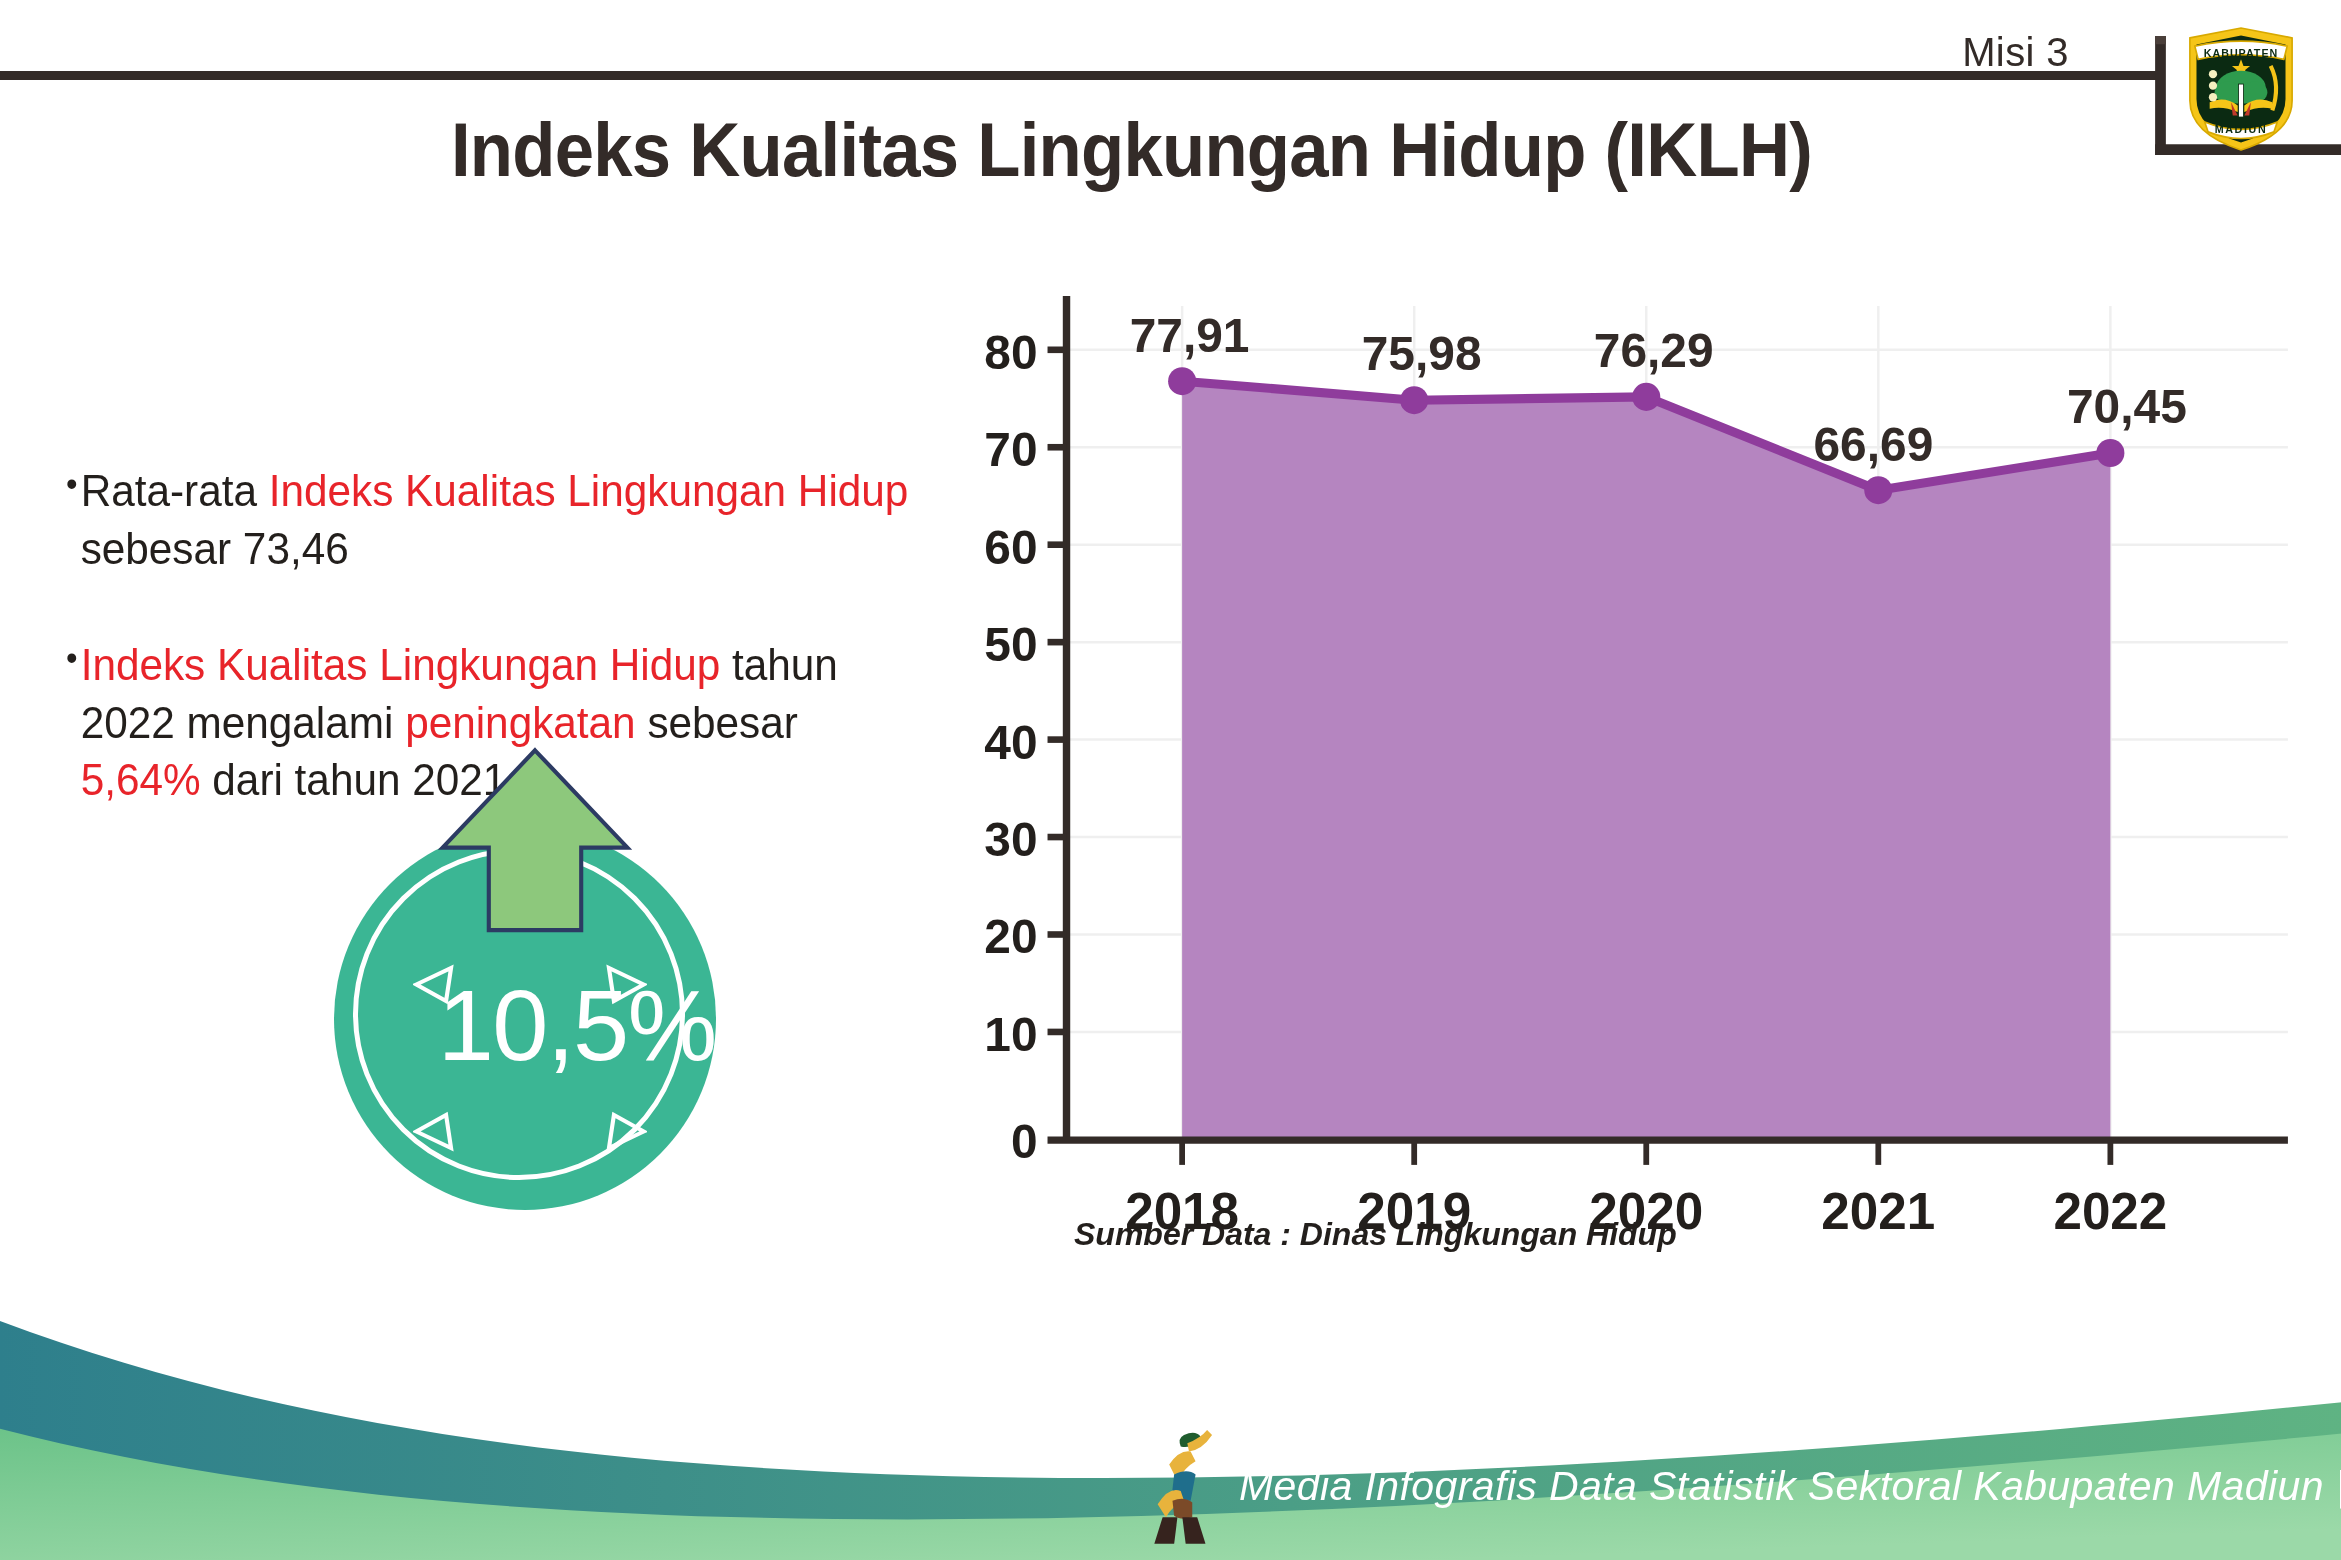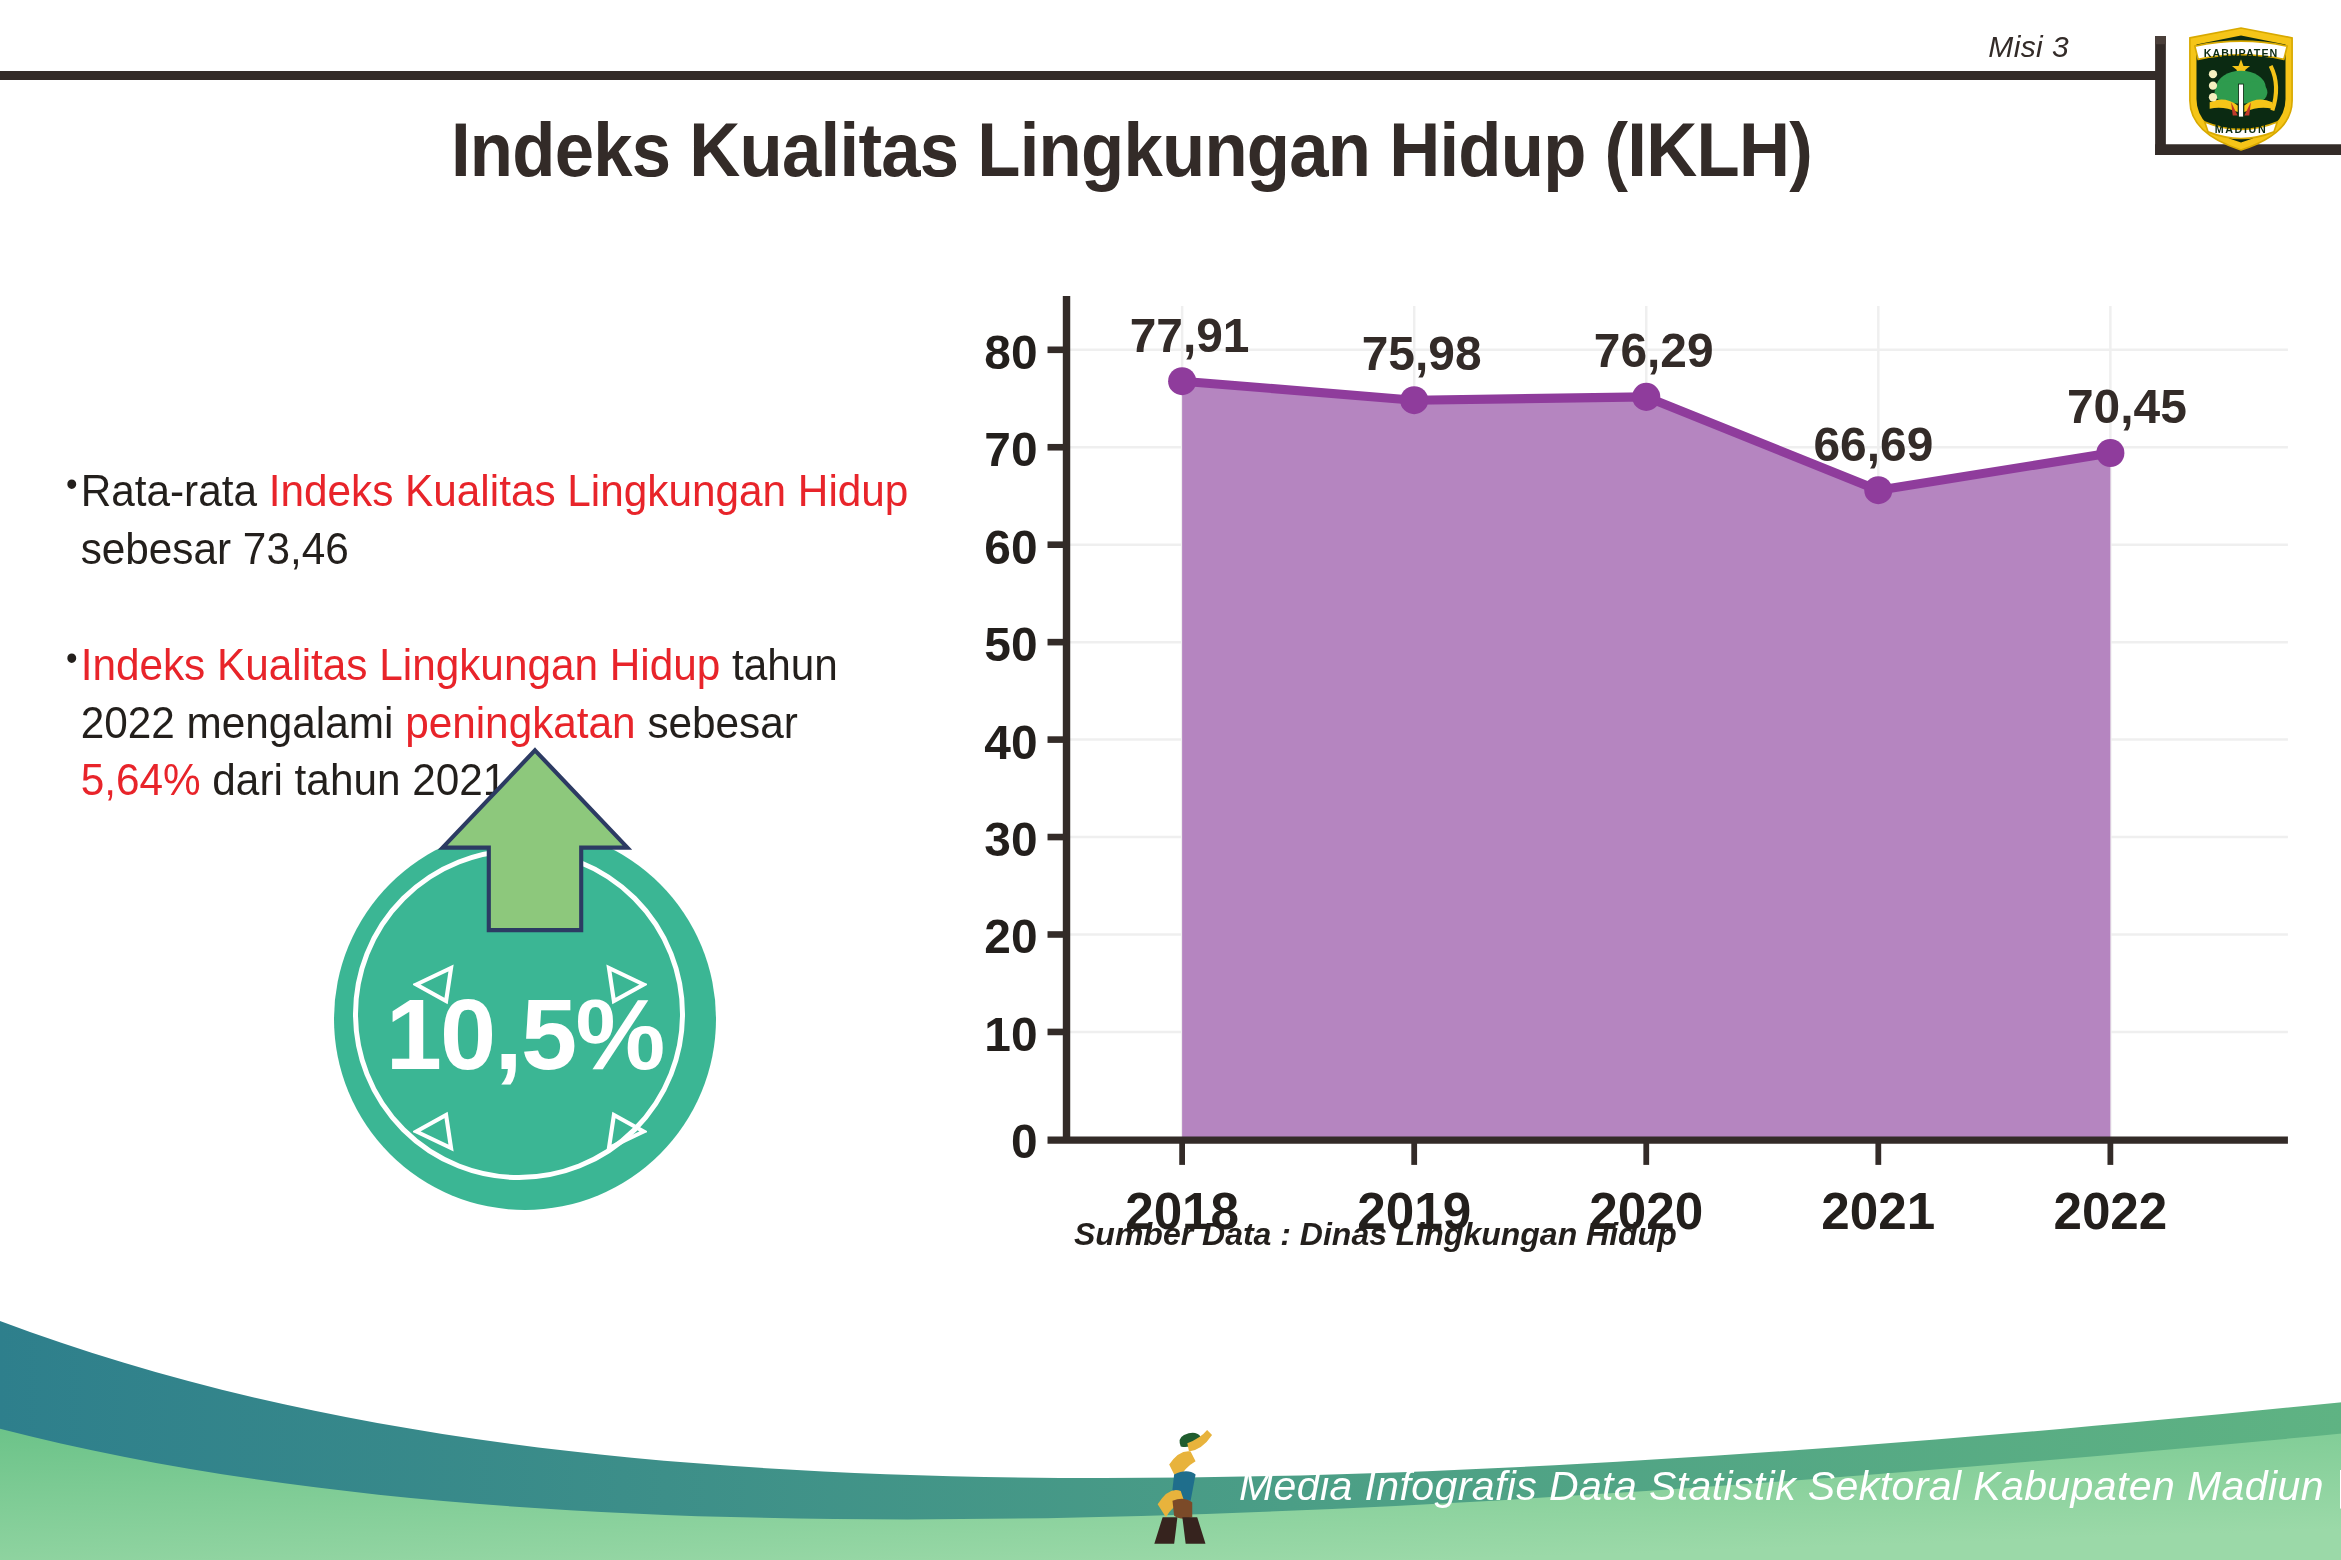--- a/index.html
+++ b/index.html
@@ -22,22 +22,21 @@
     left: 0;
     top: 71px;
     width: 2161px;
     height: 9px;
     background: #332B28;
   }
   #misi-label {
     position: absolute;
     right: 273px;
     top: 30px;
-    font-size: 30px;
-    font-style: italic;
+    font-size: 40px;
     color: #332B28;
     font-family: "Liberation Sans", sans-serif;
     letter-spacing: 0.4px;
     white-space: nowrap;
   }
   #corner-bracket {
     position: absolute;
     left: 2155px;
     top: 36px;
     width: 187px;
@@ -126,25 +125,25 @@
     top: 101px;
     width: 332px;
     height: 332px;
     border-radius: 50%;
     border: 5.8px solid #ffffff;
     box-sizing: border-box;
   }
   #badge-value {
     position: absolute;
     left: 11.6px;
-    top: 230px;
+    top: 221px;
     width: 382px;
-    text-align: center;
+    text-align: right;
     font-size: 101px;
-    font-weight: bold;
+    font-weight: normal;
     color: #ffffff;
     font-family: "Liberation Sans", sans-serif;
     letter-spacing: -1.7px;
   }
   .badge-tri {
     position: absolute;
     width: 43px;
     height: 43px;
   }
 

